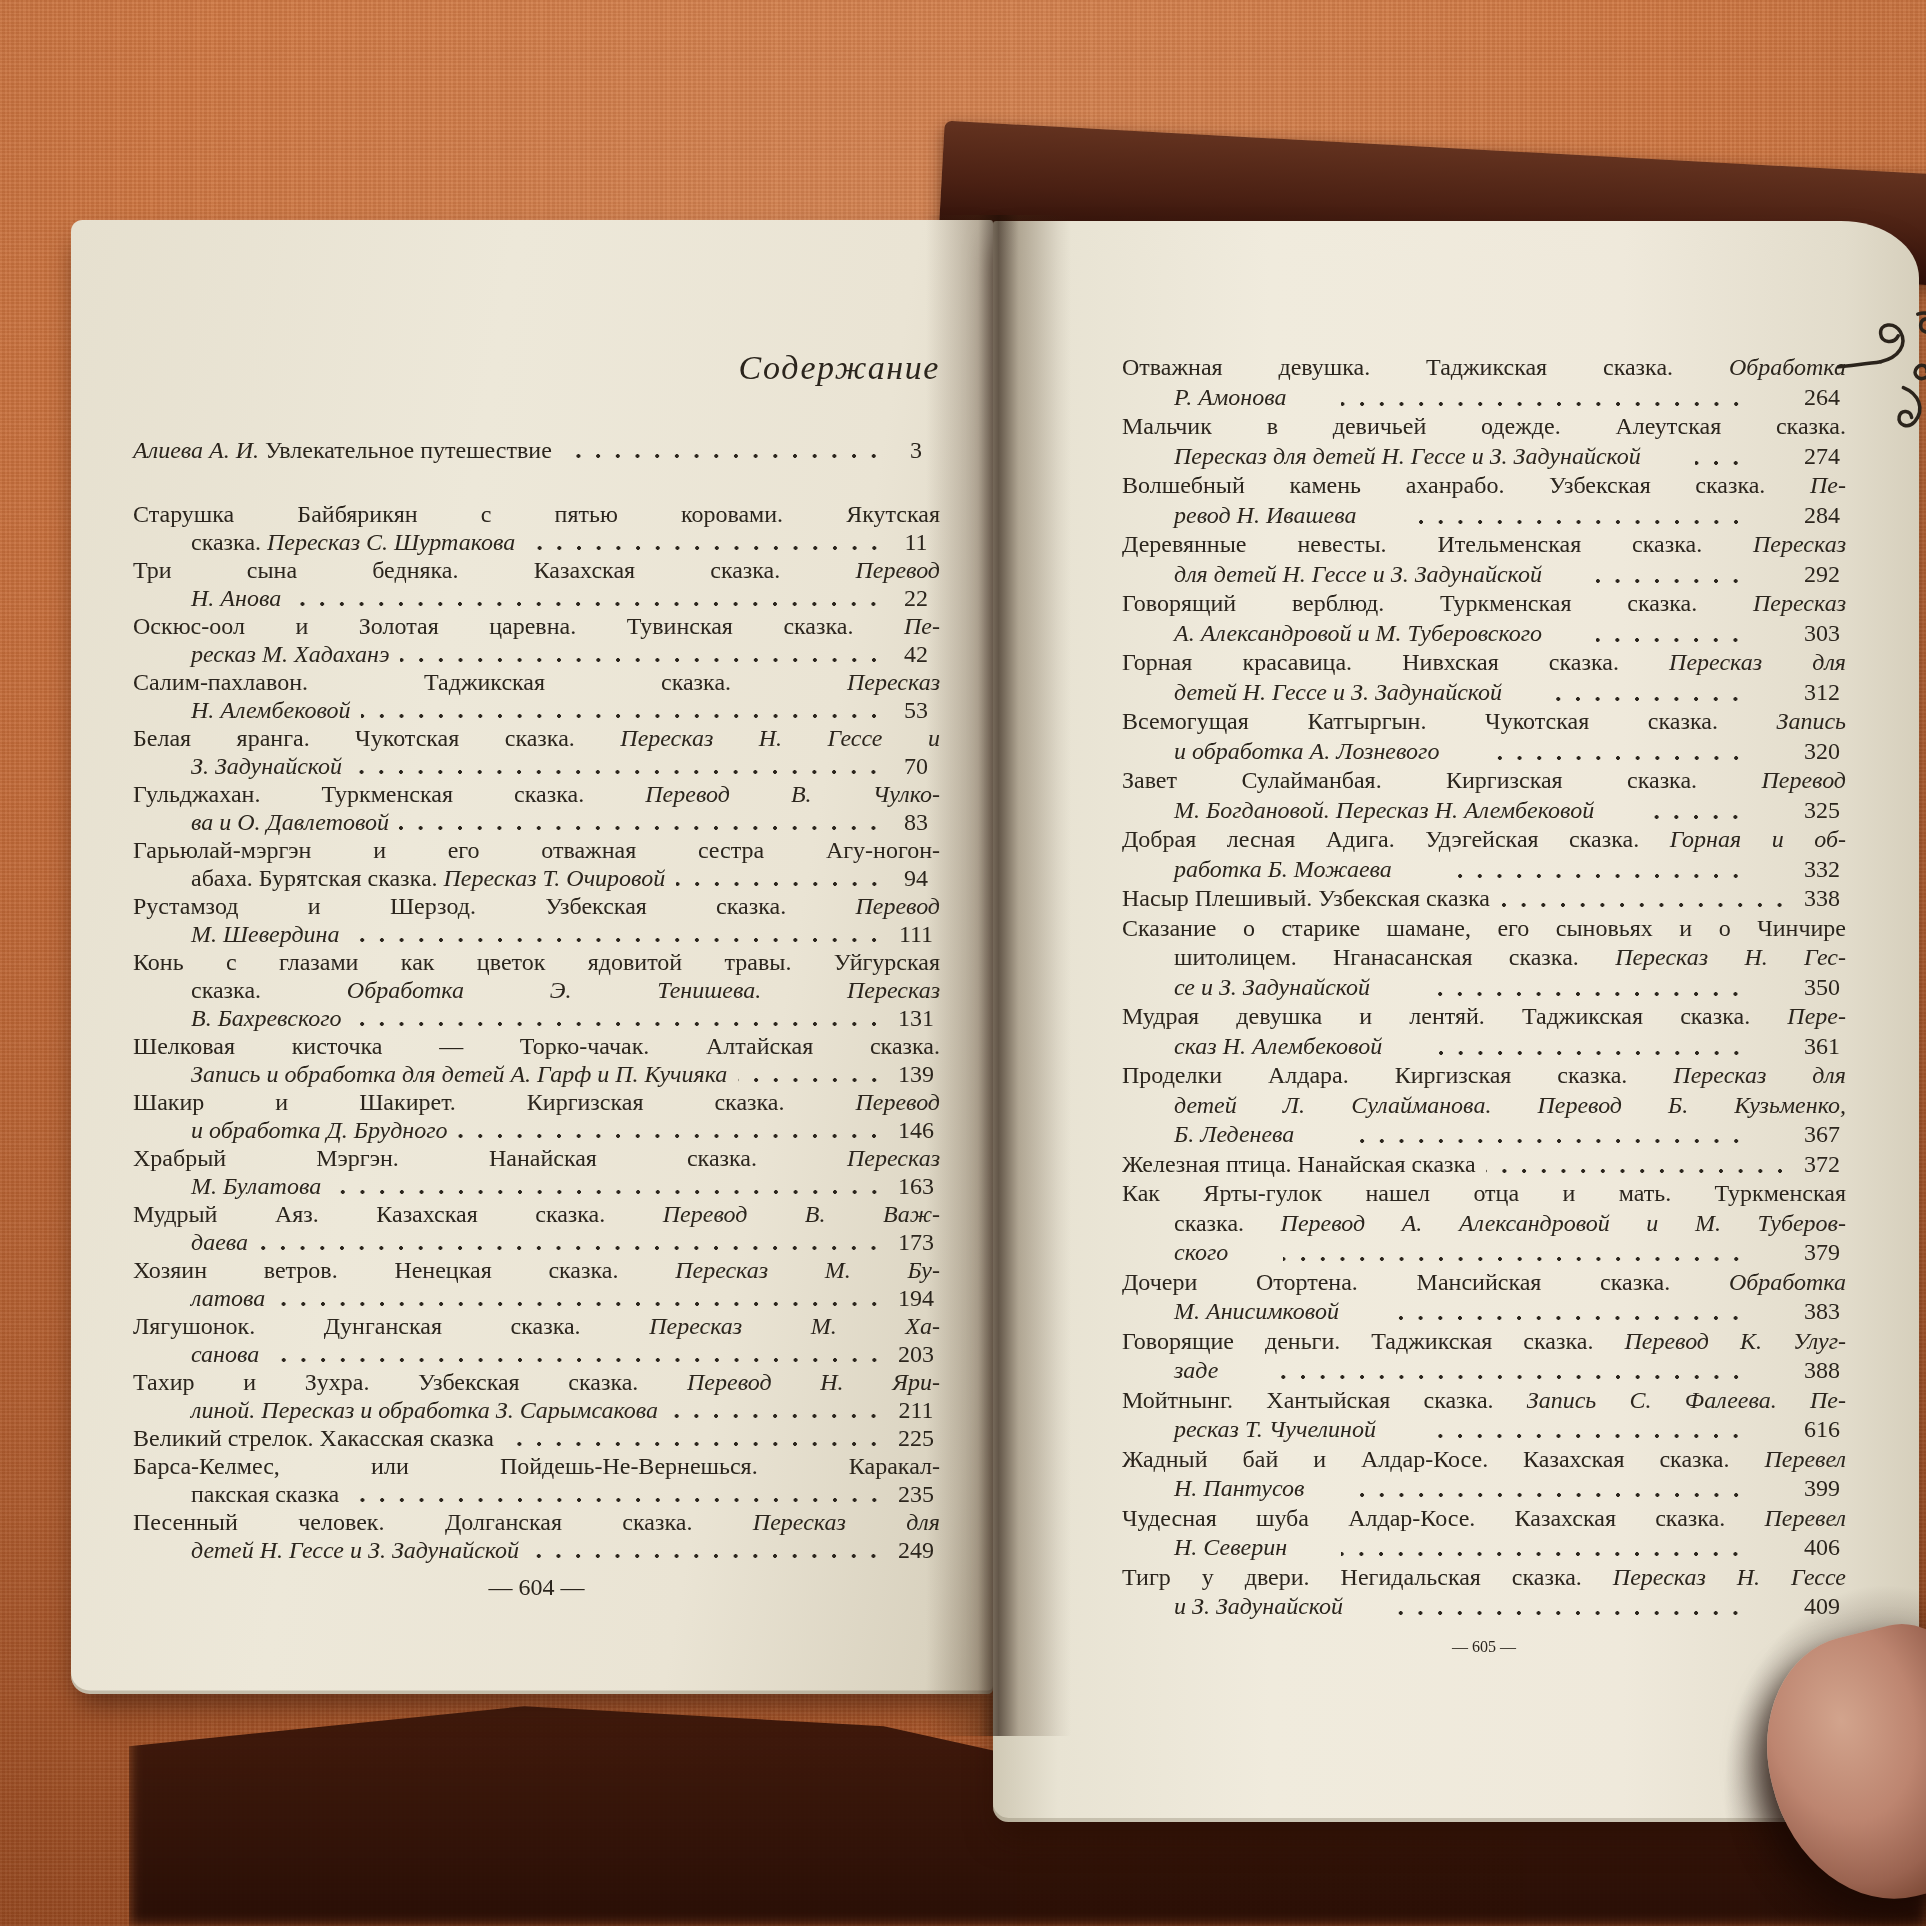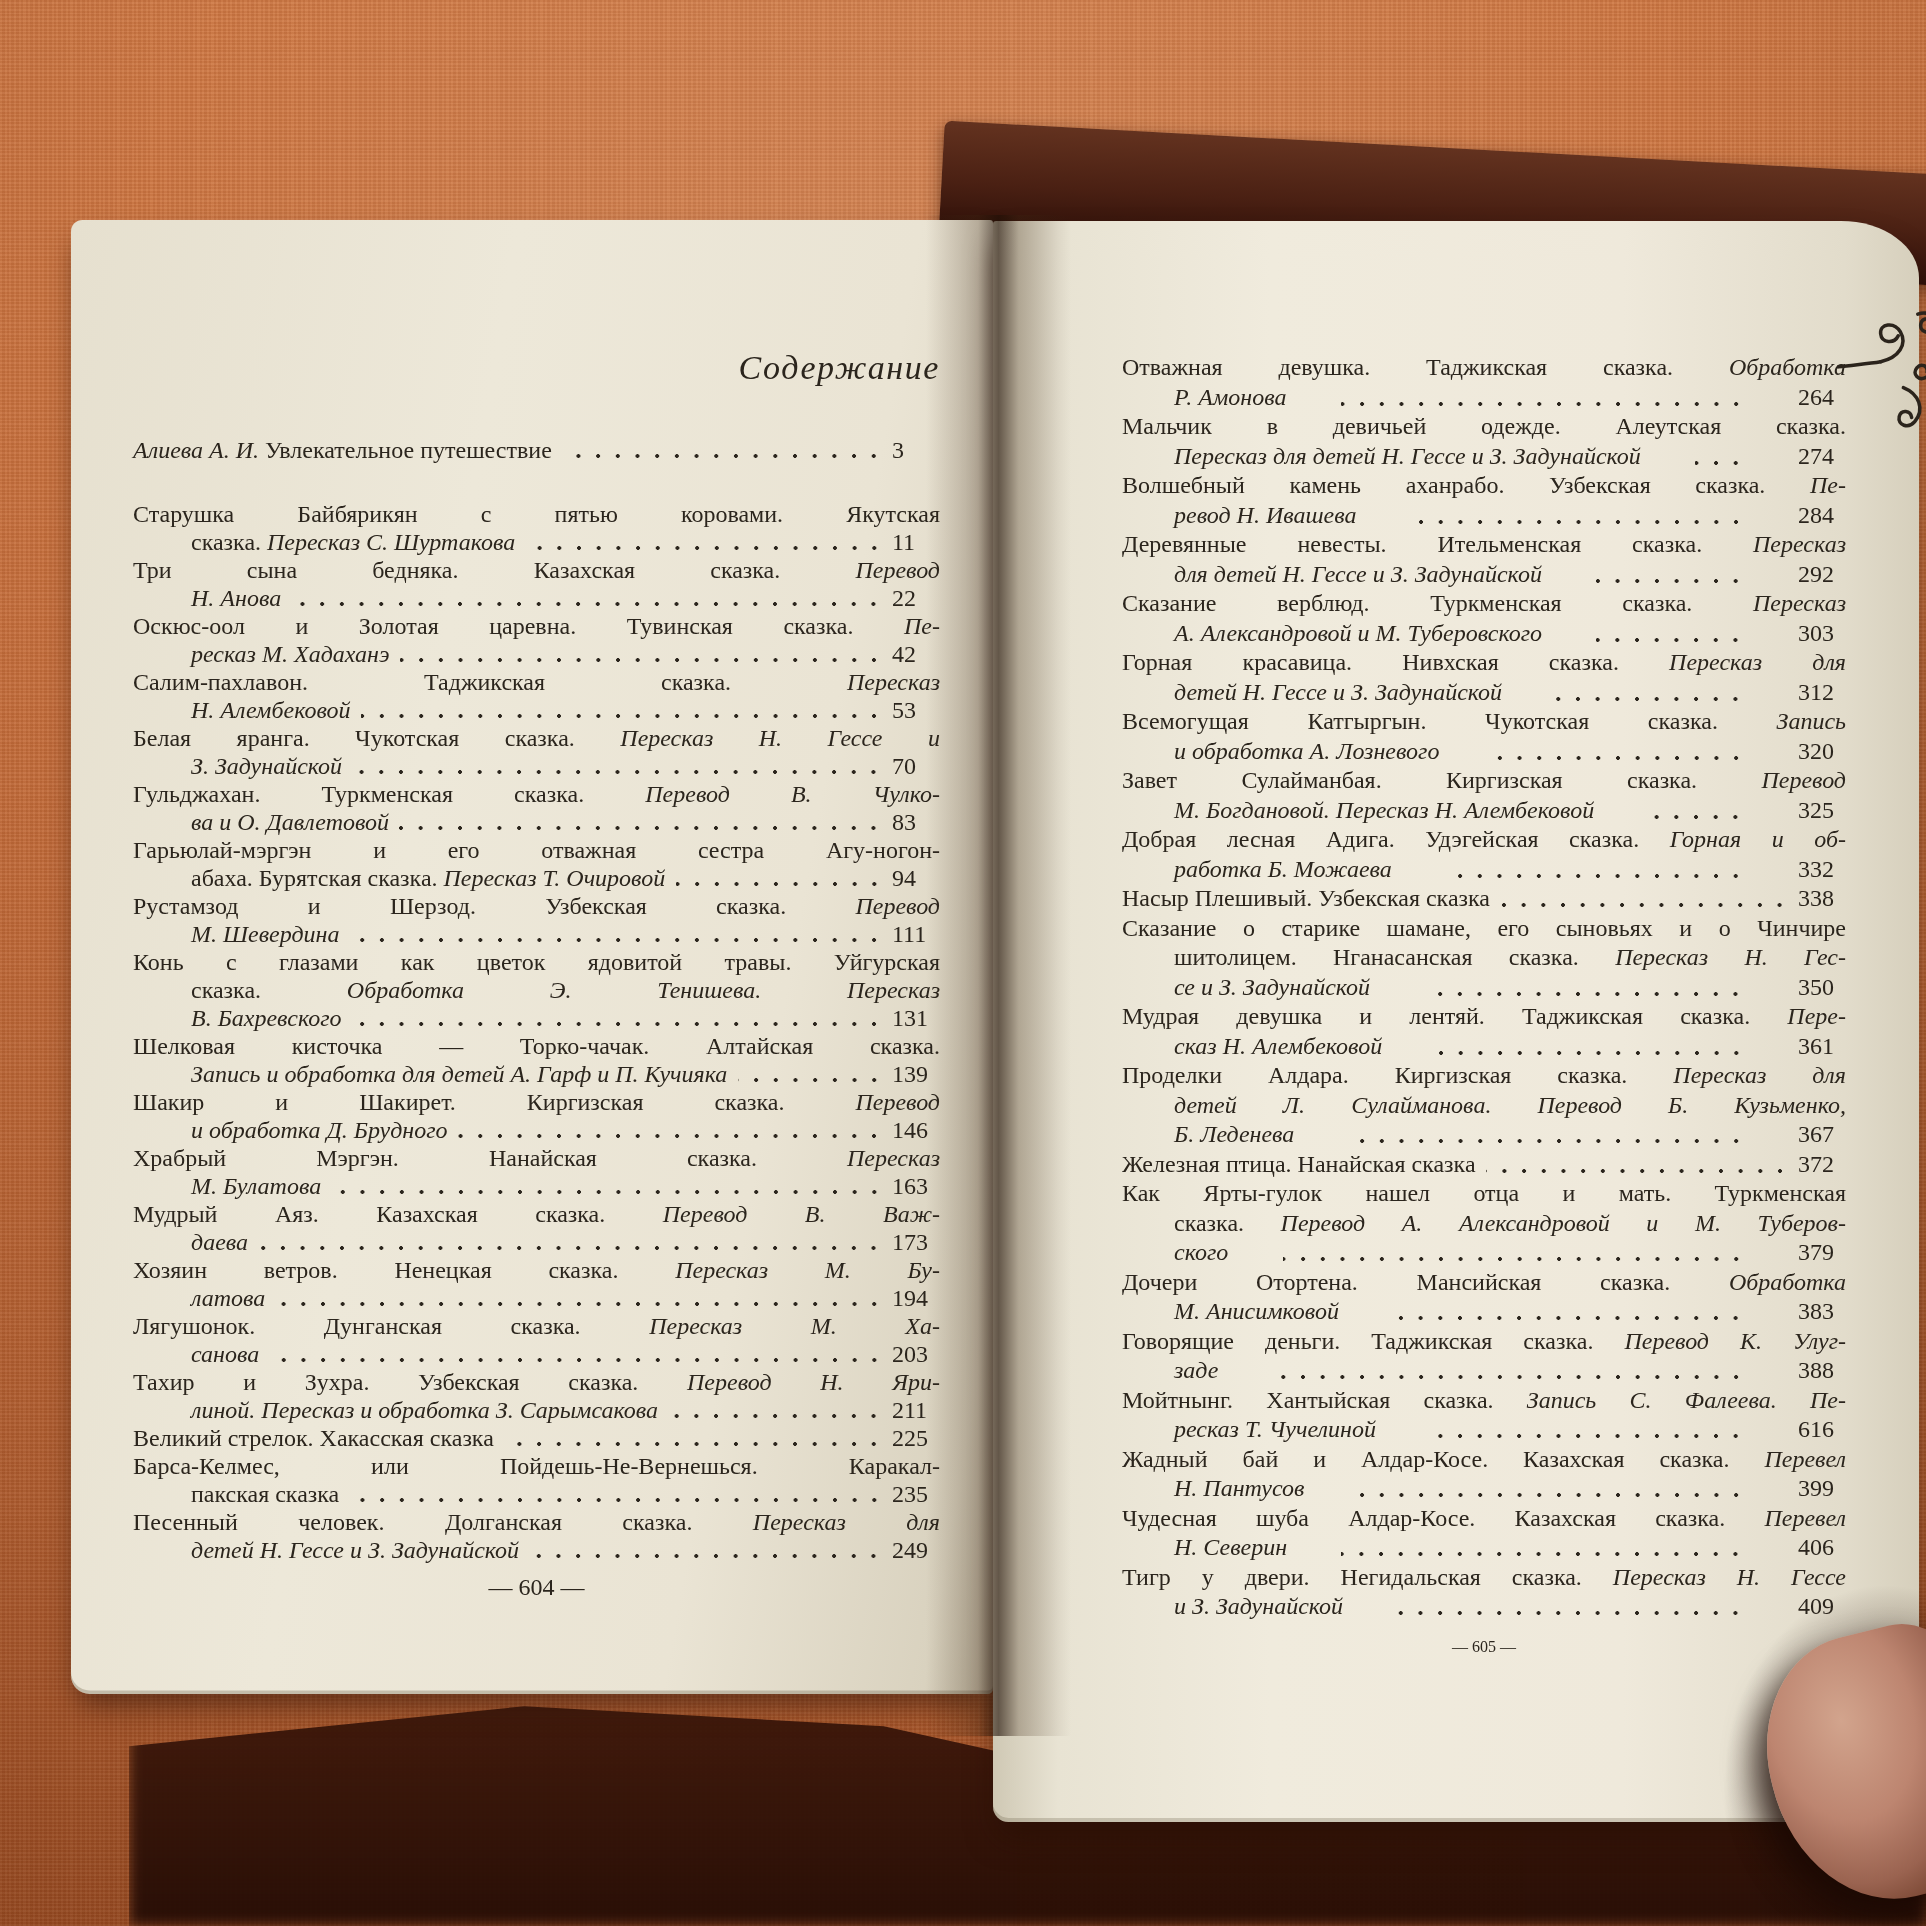--- a/index.html
+++ b/index.html
@@ -44,21 +44,21 @@
   #left-toc .entry:first-child{margin-bottom:36px;}
   .line{text-align:justify;text-align-last:justify;white-space:nowrap;}
   .line.cont{padding-left:58px;}
   #right-toc .line.cont{padding-left:52px;gap:44px;}
   .line.final{display:flex;align-items:baseline;text-align-last:auto;}
   .line.final .ltext{flex:0 0 auto;white-space:nowrap;}
   .leader{flex:1 1 auto;min-width:10.3px;height:8.3px;align-self:flex-end;
     margin:0 8.3px 4.1px 10.3px;
     background-image:radial-gradient(circle,#2b251d 1.8px,rgba(0,0,0,0) 2.2px);
     background-size:19.7px 8.3px;background-repeat:repeat-x;background-position:right center;}
-  .pagenum{flex:0 0 auto;min-width:48px;text-align:left;}
+  .pagenum{flex:0 0 auto;min-width:48px;text-align:center;}
   .it{font-style:italic;}
   .folio{width:807px;text-align:center;margin-top:10px;font-size:24px;}
   #right-folio{width:724px;margin-top:16.6px;font-size:16px;}
   
   .ornament{position:absolute;left:1837px;top:309px;width:109px;height:124px;}
   
   .finger{position:absolute;left:1771px;top:1632px;width:217px;height:269px;
     background:radial-gradient(ellipse at 38% 30%, #d2a48d 0%, #bd8570 38%, #9a6350 62%, #62331f 85%, #3a170c 100%);
     border-radius:46% 30% 40% 52%;transform:rotate(-14deg);
     box-shadow:-15.5px 15.5px 31px rgba(25,8,3,.75);}
@@ -266,21 +266,21 @@
       </div>
       <div class="entry">
         <div class="line"><span class="ltext"><span>Деревянные невесты. Ительменская сказка. </span><span class="it">Пересказ</span></span></div>
         <div class="line cont final">
           <span class="ltext"><span class="it">для детей Н. Гессе и З. Задунайской</span></span>
           <span class="leader"></span>
           <span class="pagenum">292</span>
         </div>
       </div>
       <div class="entry">
-        <div class="line"><span class="ltext"><span>Сказание верблюд. Туркменская сказка. </span><span class="it">Пересказ</span></span></div>
+        <div class="line"><span class="ltext"><span>Говорящий верблюд. Туркменская сказка. </span><span class="it">Пересказ</span></span></div>
         <div class="line cont final">
           <span class="ltext"><span class="it">А. Александровой и М. Туберовского</span></span>
           <span class="leader"></span>
           <span class="pagenum">303</span>
         </div>
       </div>
       <div class="entry">
         <div class="line"><span class="ltext"><span>Горная красавица. Нивхская сказка. </span><span class="it">Пересказ для</span></span></div>
         <div class="line cont final">
           <span class="ltext"><span class="it">детей Н. Гессе и З. Задунайской</span></span>

